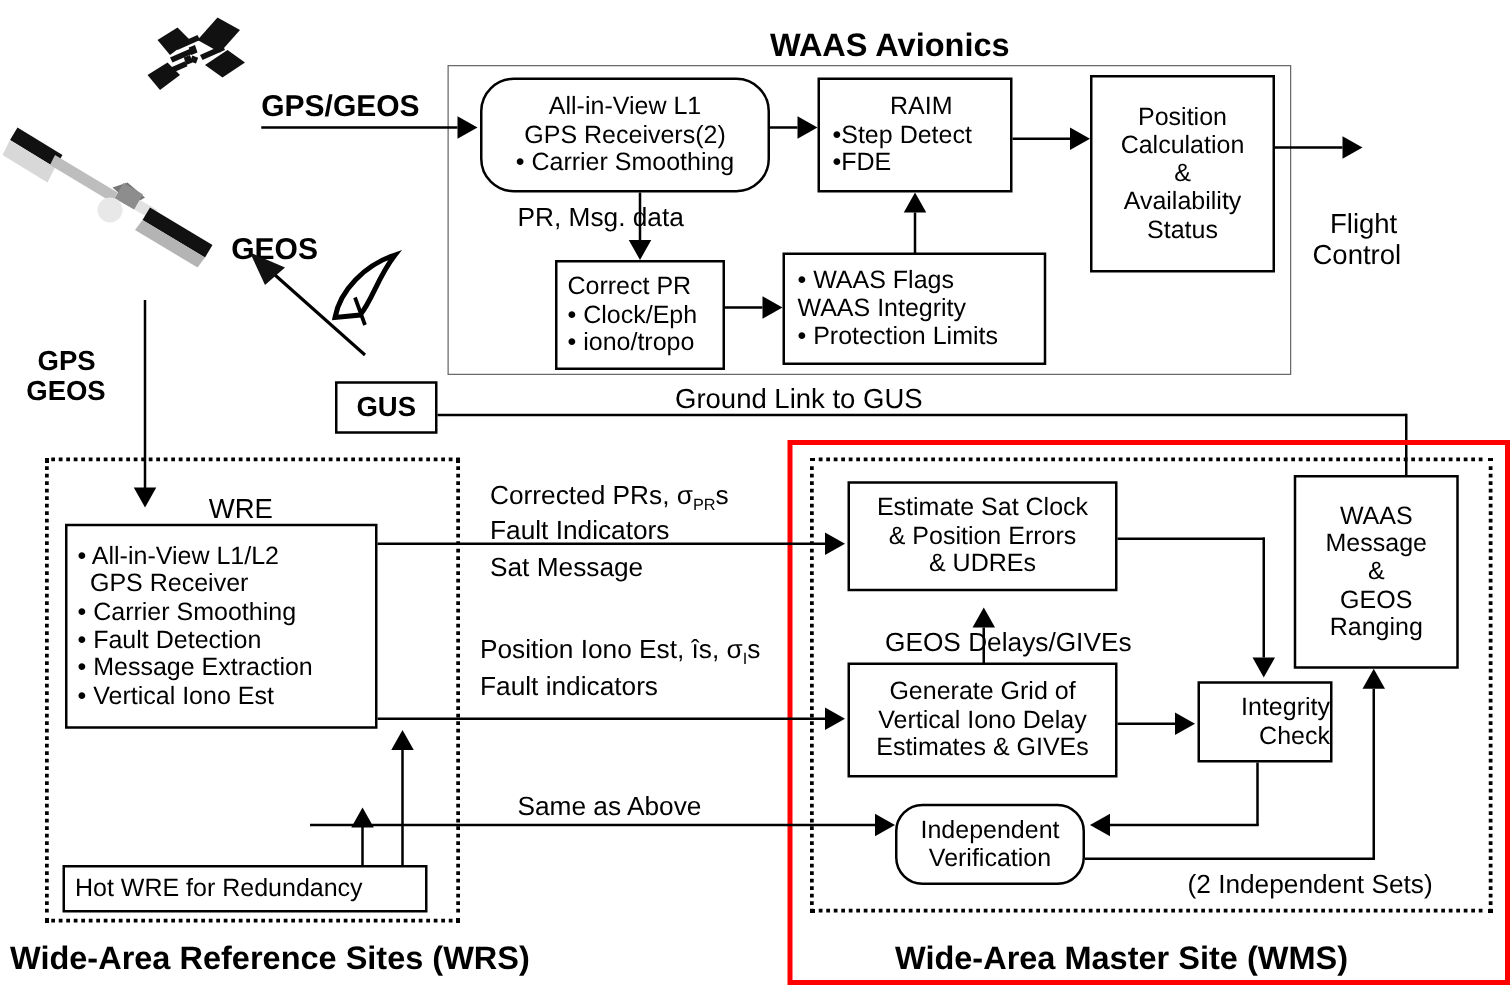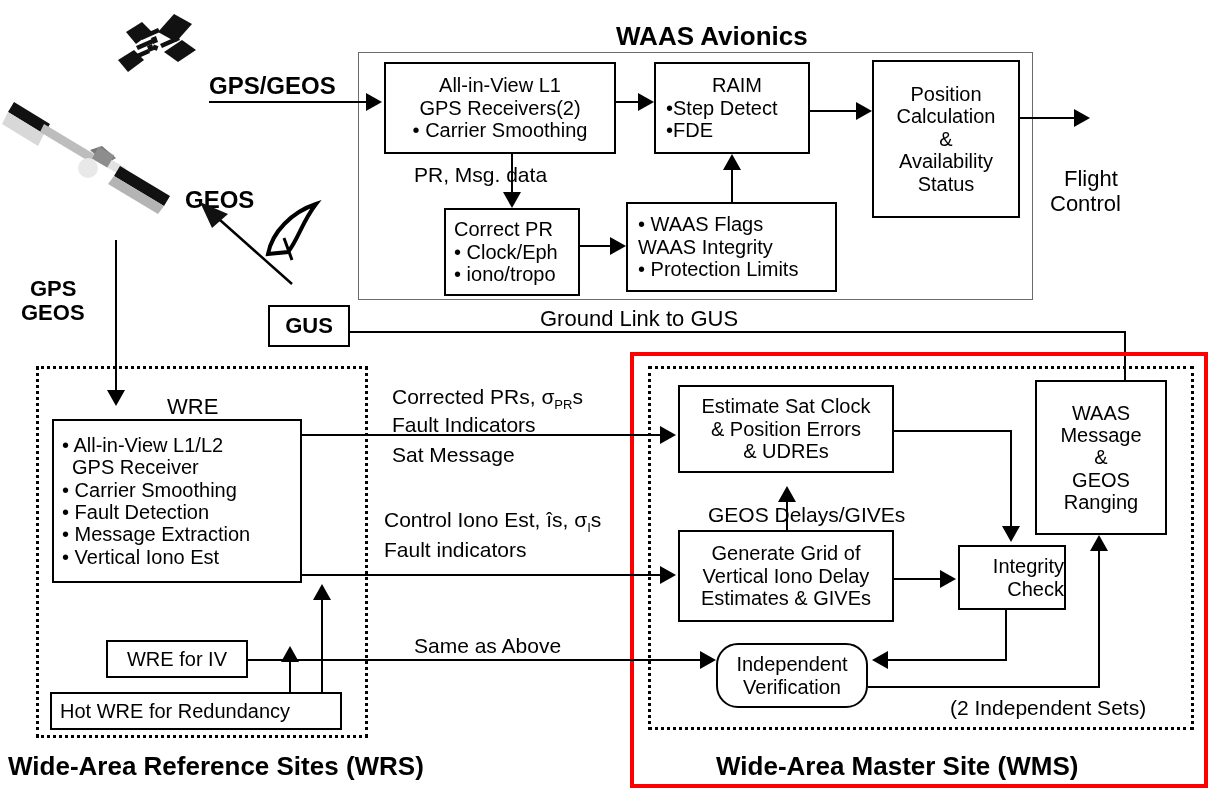--- a/index.html
+++ b/index.html
@@ -126,21 +126,21 @@
 
   <div class="txt t-bold t-22" style="left:30px; top:277px;">GPS</div>
   <div class="txt t-bold t-22" style="left:21px; top:301px;">GEOS</div>
 
   <div class="txt t-bold t-24" style="left:209px; top:73px;">GPS/GEOS</div>
 
   <div class="txt t-bold t-26" style="left:616px; top:22px;">WAAS Avionics</div>
 
   <div class="thinbox" style="left:358px; top:52px; width:675px; height:248px;"></div>
 
-  <div class="box center" style="left:384px; top:62px; width:232px; height:92px;">
+  <div class="box center" style="left:384px; top:62px; width:232px; height:92px;border-radius:27px;">
     <div class="ln">All-in-View L1</div>
     <div class="ln">GPS Receivers(2)</div>
     <div class="ln">• Carrier Smoothing</div>
   </div>
 
   <div class="box" style="left:654px; top:62px; width:156px; height:92px; padding-left:10px;">
     <div class="ln" style="text-align:center;">RAIM</div>
     <div class="ln">•Step Detect</div>
     <div class="ln">•FDE</div>
   </div>
@@ -222,23 +222,20 @@
 
   <div class="box leftpad" style="left:52px; top:419px; width:250px; height:164px; font-size:20px;">
     <div class="ln">• All-in-View L1/L2</div>
     <div class="ln" style="padding-left:10px;">  GPS Receiver</div>
     <div class="ln">• Carrier  Smoothing</div>
     <div class="ln">• Fault Detection</div>
     <div class="ln">• Message Extraction</div>
     <div class="ln">• Vertical Iono Est</div>
   </div>
 
-  <div class="box center" style="left:106px; top:640px; width:142px; height:38px; font-size:20px;">
-    <div class="ln">WRE for IV</div>
-  </div>
 
   <div class="box leftpad" style="left:50px; top:692px; width:292px; height:38px; font-size:20px;">
     <div class="ln">Hot WRE for Redundancy</div>
   </div>
 
   <div class="vline" style="left:321px; top:600px; height:92px;"></div>
   <div class="arrowU" style="left:313px; top:584px;"></div>
   <div class="vline" style="left:289px; top:660px; height:32px;"></div>
   <div class="arrowU" style="left:281px; top:646px;"></div>
 
@@ -286,21 +283,21 @@
   <div class="txt t-21" style="left:392px; top:385px;">
     <span>Corrected PRs, </span><span>σ</span><span class="sub">PR</span><span>s</span>
   </div>
   <div class="txt t-21" style="left:392px; top:413px;">Fault Indicators</div>
   <div class="txt t-21" style="left:392px; top:443px;">Sat Message</div>
 
   <div class="hline" style="left:302px; top:434px; width:358px;"></div>
   <div class="arrowR" style="left:660px; top:426px;"></div>
 
   <div class="txt t-21" style="left:384px; top:508px;">
-    <span>Control Iono Est, îs, </span><span>σ</span><span class="sub">I</span><span>s</span>
+    <span>Position Iono Est, îs, </span><span>σ</span><span class="sub">I</span><span>s</span>
   </div>
   <div class="txt t-21" style="left:384px; top:538px;">Fault indicators</div>
 
   <div class="hline" style="left:302px; top:574px; width:358px;"></div>
   <div class="arrowR" style="left:660px; top:566px;"></div>
 
   <div class="txt t-21" style="left:414px; top:634px;">Same as Above</div>
   <div class="hline" style="left:248px; top:659px; width:452px;"></div>
   <div class="arrowR" style="left:700px; top:651px;"></div>
 

